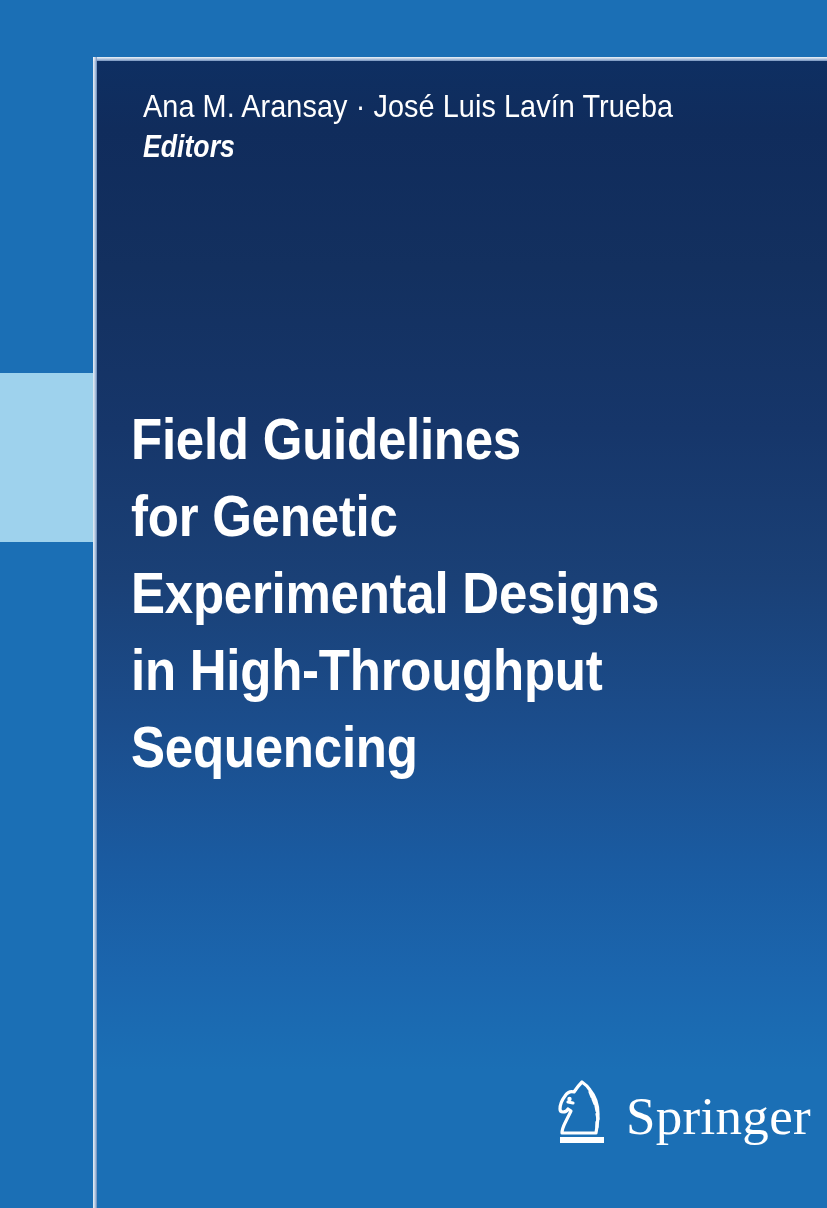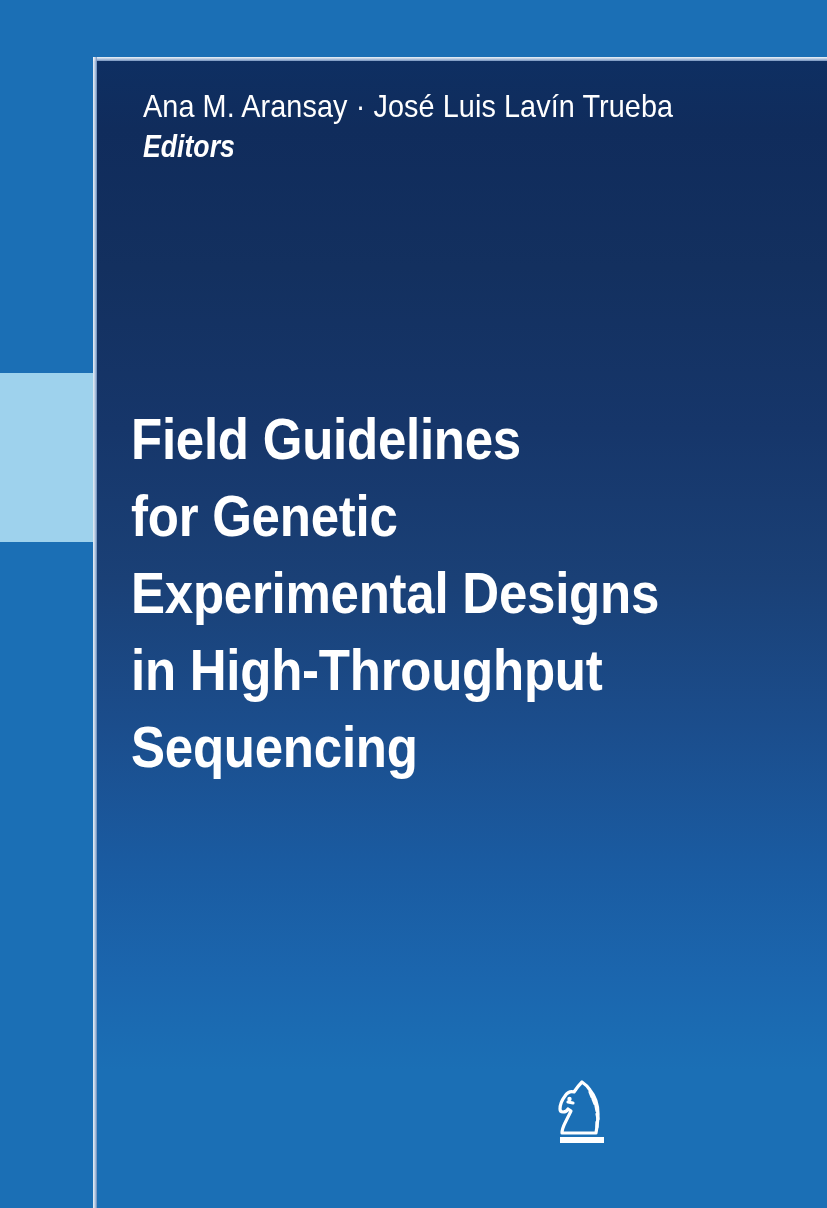--- a/index.html
+++ b/index.html
@@ -171,15 +171,16 @@
   <div id="springer-logo">
     <svg id="knight-mark" viewBox="0 0 58 74" aria-hidden="true">
       <g fill="none" stroke="#ffffff" stroke-width="3.2" stroke-linejoin="round" stroke-linecap="round">
         <path d="M26 4 C22 8, 20 11, 18 14 C14 13, 11 15, 9 18 C6 22, 4 27, 4 31 C4 33, 5 34, 7 34 C9 34, 11 33, 12 31 L15 33 C13 37, 11 41, 9 45 C7 49, 6 52, 6 55 L40 55 C41 49, 42 43, 42 36 C42 26, 39 18, 34 12 C32 9, 29 6, 26 4 Z"></path>
         <path d="M12 24 L17 25"></path>
         <path d="M34 14 L36 19 M37 21 L39 26 M40 28 L41 33 M41 36 L42 41 M41 44 L41 49"></path>
       </g>
       <circle cx="13.5" cy="21" r="2.2" fill="#ffffff"></circle>
       <rect x="4" y="59" width="44" height="6" fill="#ffffff"></rect>
     </svg>
+    <div id="springer-wordmark">Springer</div>
   </div>
 
 </div>
 
 </body></html>

